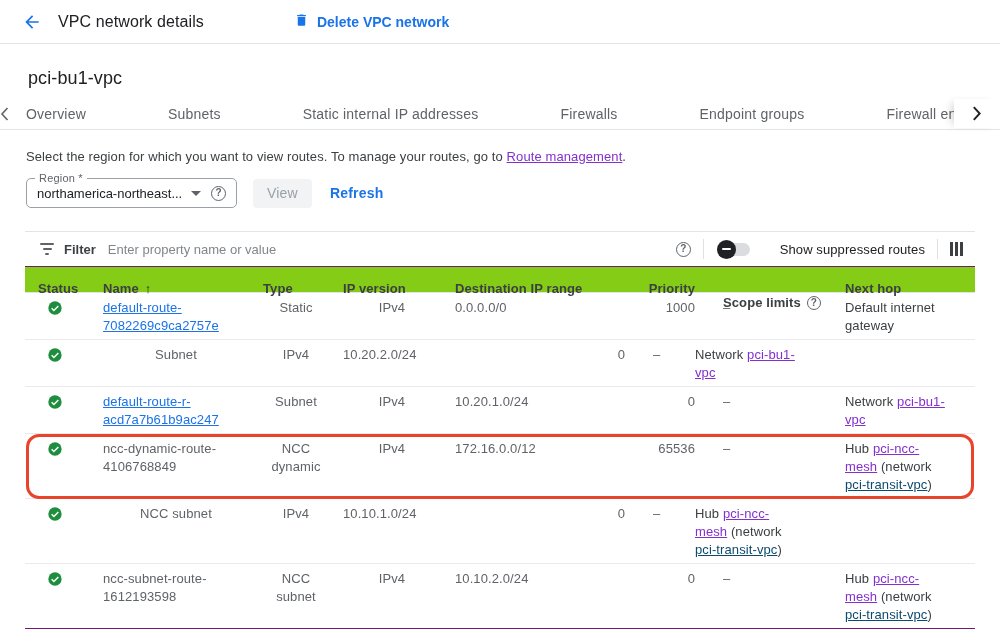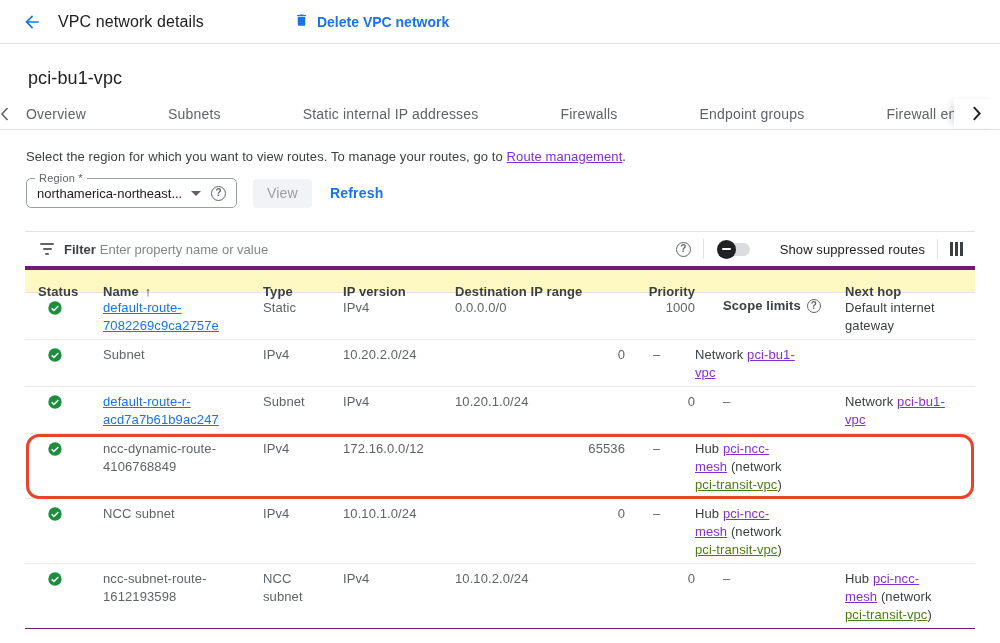--- a/index.html
+++ b/index.html
@@ -20,71 +20,71 @@
   .tab-scroll-left { width:44px; display:flex; align-items:center; justify-content:center; color:#5f6368; }
   .tab { padding:0 17px; display:flex; align-items:center; font-size:14px; color:#5f6368; cursor:pointer; white-space:nowrap; position:relative; letter-spacing:.2px; }
   .tab.active { color:#1a73e8; font-weight:bold; }
   .tab.active::after { content:""; position:absolute; left:8px; right:8px; bottom:-1px; height:3px; background:#1a73e8; }
   .tab.truncated { max-width:72px; overflow:hidden; }
   .tab-scroll-right { position:absolute; right:0; top:0; bottom:1px; width:46px; background:#fff; box-shadow:-6px 0 8px -4px rgba(0,0,0,.18); display:flex; align-items:center; justify-content:center; cursor:pointer; }
 
   
   .region-note { margin:19px 0 0 26px; font-size:13px; color:#3c4043; letter-spacing:.1px; }
   .link-visited { color:#8430ce; text-decoration:underline; cursor:pointer; }
-  .link-blue { color:#4d7c0f; text-decoration:underline; cursor:pointer; }
+  .link-blue { color:#0c4a6e; text-decoration:underline; cursor:pointer; }
 
   
   .region-row { display:flex; align-items:center; margin:14px 0 0 26px; }
   .region-field { position:relative; width:211px; height:30px; border:1px solid #9aa0a6; border-radius:5px; display:flex; align-items:center; padding:0 10px; cursor:pointer; background:#fff; }
   .region-label { position:absolute; top:-7px; left:8px; background:#fff; padding:0 4px; font-size:11px; color:#5f6368; letter-spacing:.2px;text-align:center; }
   .region-value { font-size:13px; color:#202124; flex:1; white-space:nowrap; overflow:hidden; }
   .caret-down { width:0; height:0; border-left:5px solid transparent; border-right:5px solid transparent; border-top:5px solid #5f6368; margin:0 10px 0 4px; }
   .help-circle { width:15px; height:15px; border:1.4px solid #5f6368; border-radius:50%; color:#5f6368; font-size:10px; line-height:12px; text-align:center; flex:none; font-weight:bold; }
   .view-btn { margin-left:16px; height:29px; padding:0 14px; background:#f1f3f4; border:none; border-radius:4px; font-size:14px; color:#9aa0a6; font-family:inherit; letter-spacing:.2px; }
   .refresh-btn { margin-left:18px; font-size:14px; color:#1a73e8; font-weight:bold; cursor:pointer; letter-spacing:.2px; }
 
   
   .card { margin:23px 25px 0 25px; border-top:1px solid #e3e4e6; }
 
   .filterbar { height:34px; display:flex; align-items:center; padding:0 12px 0 15px; }
   .funnel-icon { display:flex; flex-direction:column; gap:3px; align-items:center; margin-right:10px; }
   .funnel-icon i { display:block; height:2px; background:#5f6368; border-radius:1px; }
   .funnel-icon i:nth-child(1){ width:14px; } .funnel-icon i:nth-child(2){ width:9px; } .funnel-icon i:nth-child(3){ width:4px; }
-  .filter-word { font-size:13px; font-weight:bold; color:#3c4043; margin-right:4px; }
+  .filter-word { font-size:13px; font-weight:bold; color:#3c4043; margin-right:12px; }
   .filter-input { flex:1; border:none; outline:none; font-size:13px; font-family:inherit; color:#202124; background:transparent; }
   .filter-input::placeholder { color:#80868b; }
   .fb-right { display:flex; align-items:center; gap:12px; }
   .v-div { width:1px; height:20px; background:#e0e0e0; }
   .toggle { display:flex; align-items:center; cursor:pointer;gap:20px; }
   .toggle-track { width:30px; height:13px; background:#dadce0; border-radius:7px; position:relative; margin:0 0 0 4px; }
   .toggle-knob { position:absolute; left:-3px; top:-3px; width:19px; height:19px; border-radius:50%; background:#202124; display:flex; align-items:center; justify-content:center; }
   .toggle-knob i { display:block; width:9px; height:2px; background:#fff; border-radius:1px; }
   .toggle-label { font-size:13px; color:#202124; margin-left:10px; letter-spacing:.1px; }
   .cols-icon { display:flex; gap:2px; cursor:pointer; }
   .cols-icon i { display:block; width:3px; height:14px; background:#3c4043; }
 
   
   .grid-row { display:grid; grid-template-columns:78px 160px 80px 112px 170px 70px 150px 1fr; }
-  .thead { background:#fef9c3; border-top:4px solid #701a75; border-bottom:1px solid #e3e4e6; height:27px; align-items:center; }
+  .thead { background:#84cc16; border-top:1px solid #701a75; border-bottom:1px solid #e3e4e6; height:27px; align-items:center; }
   .th { font-size:13px; color:#3c4043; font-weight:bold; letter-spacing:.1px; display:flex; align-items:center; gap:6px; }
   .th.c-status { padding-left:13px; }
   .th.c-priority { justify-content:flex-end; }
   .th.c-scope { padding-left:28px;margin-top:28px; }
   .sort-arrow { font-size:13px; color:#202124; }
 
   .tbody { position:relative; }
   .trow { border-bottom:1px solid #e8eaed; padding:6px 0 4px 0; position:relative; align-items:start; }
   .trow:last-child { border-bottom:1px solid #701a75; }
   .cell { font-size:13px; color:#5f6368; line-height:18px; letter-spacing:.1px; }
   .c-status { padding-left:22px; }
   .c-priority { text-align:right; }
   .c-scope { padding-left:28px; }
   .c-name a, .c-name span.plain { display:inline-block; max-width:140px; }
   .c-name a { color:#1a73e8; text-decoration:underline; cursor:pointer; }
-  .c-type, .c-ip { padding-right:14px; }
+  .c-type, .c-ip { padding-right:14px;text-align:center; }
   .c-next { }
   .c-next .wrapbox { display:inline-block; max-width:104px; color:#3c4043; }
   .status-ok { width:16px; height:16px; display:inline-block; margin-top:1px; }
 
   .row-highlight { position:absolute; left:1px; right:1px; top:0; bottom:-1px; border:3px solid #e8442c; border-radius:13px; pointer-events:none; }
 </style>
 </head>
 <body>
 
 <div class="appbar">
@@ -227,20 +227,21 @@
         <div class="cell c-priority">0</div>
         <div class="cell c-scope">–</div>
         <div class="cell c-next"><span class="wrapbox"><span>Network </span><span class="link-visited">pci-bu1-vpc</span></span></div>
       </div>
       <div class="grid-row trow">
         <div class="cell c-status"><span class="status-ok"><svg width="16" height="16" viewBox="0 0 24 24">
               <circle cx="12" cy="12" r="10" fill="#1e8e3e"></circle>
               <path d="M7 12.4 10.3 15.7 17 9" fill="none" stroke="#fff" stroke-width="2.2"></path>
             </svg></span></div>
         <div class="cell c-name"><span class="plain">ncc-dynamic-route-4106768849</span></div>
+        <div class="cell c-type">NCC dynamic</div>
         <div class="cell c-ip">IPv4</div>
         <div class="cell c-dest">172.16.0.0/12</div>
         <div class="cell c-priority">65536</div>
         <div class="cell c-scope">–</div>
         <div class="cell c-next"><span class="wrapbox"><span>Hub </span><span class="link-visited">pci-ncc-mesh</span><span> (network </span><span class="link-blue">pci-transit-vpc</span><span>)</span></span></div>
         <div class="row-highlight"></div>
       </div>
       <div class="grid-row trow">
         <div class="cell c-status"><span class="status-ok"><svg width="16" height="16" viewBox="0 0 24 24">
               <circle cx="12" cy="12" r="10" fill="#1e8e3e"></circle>

